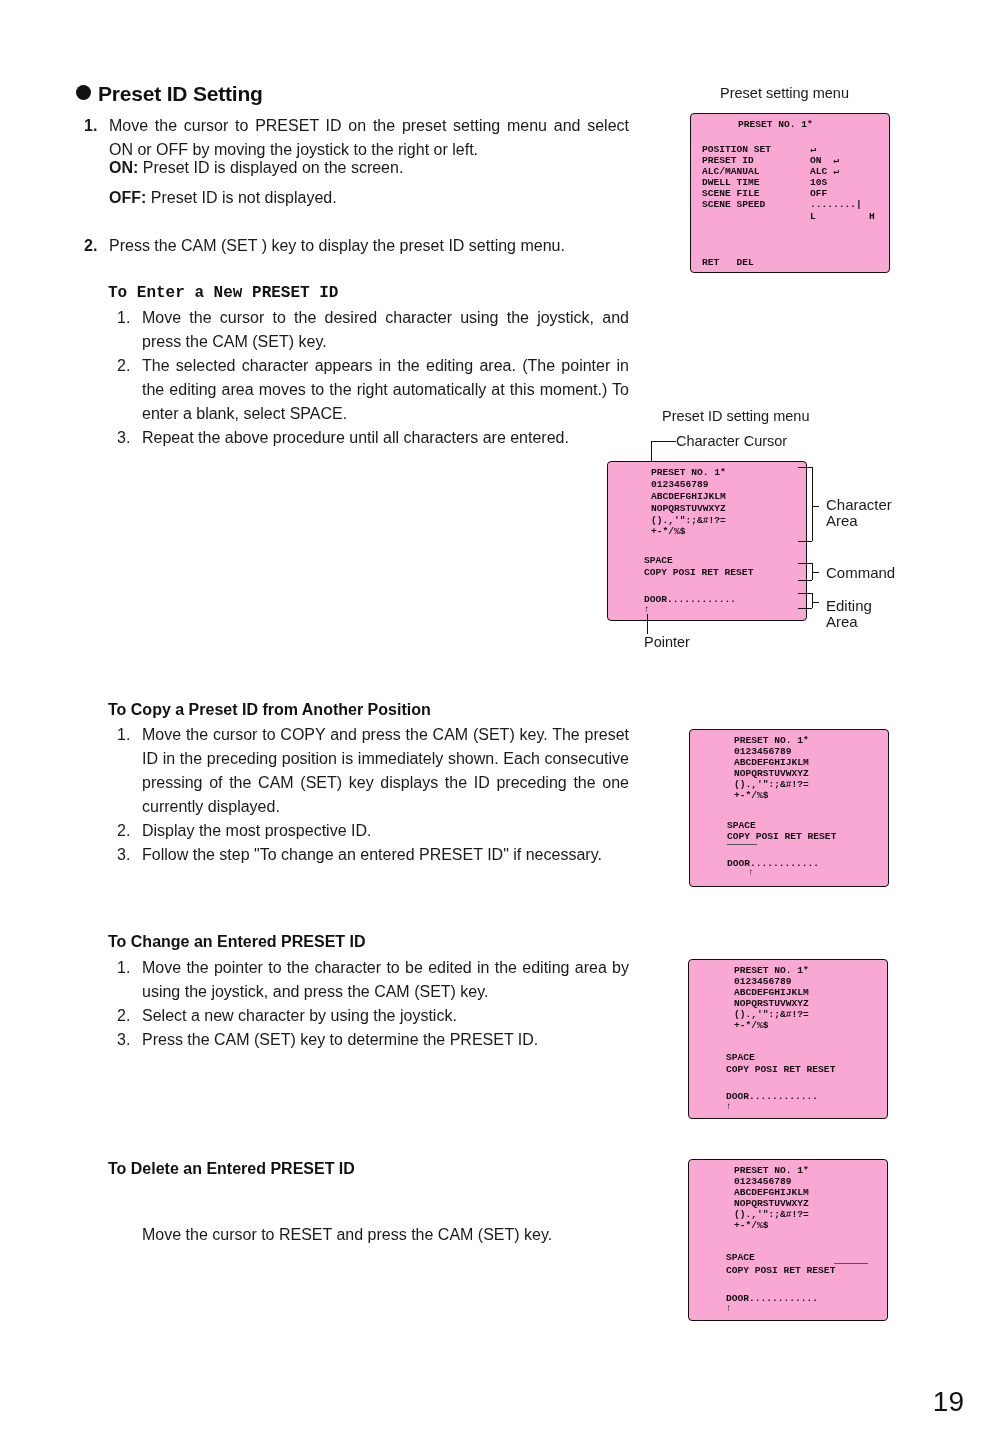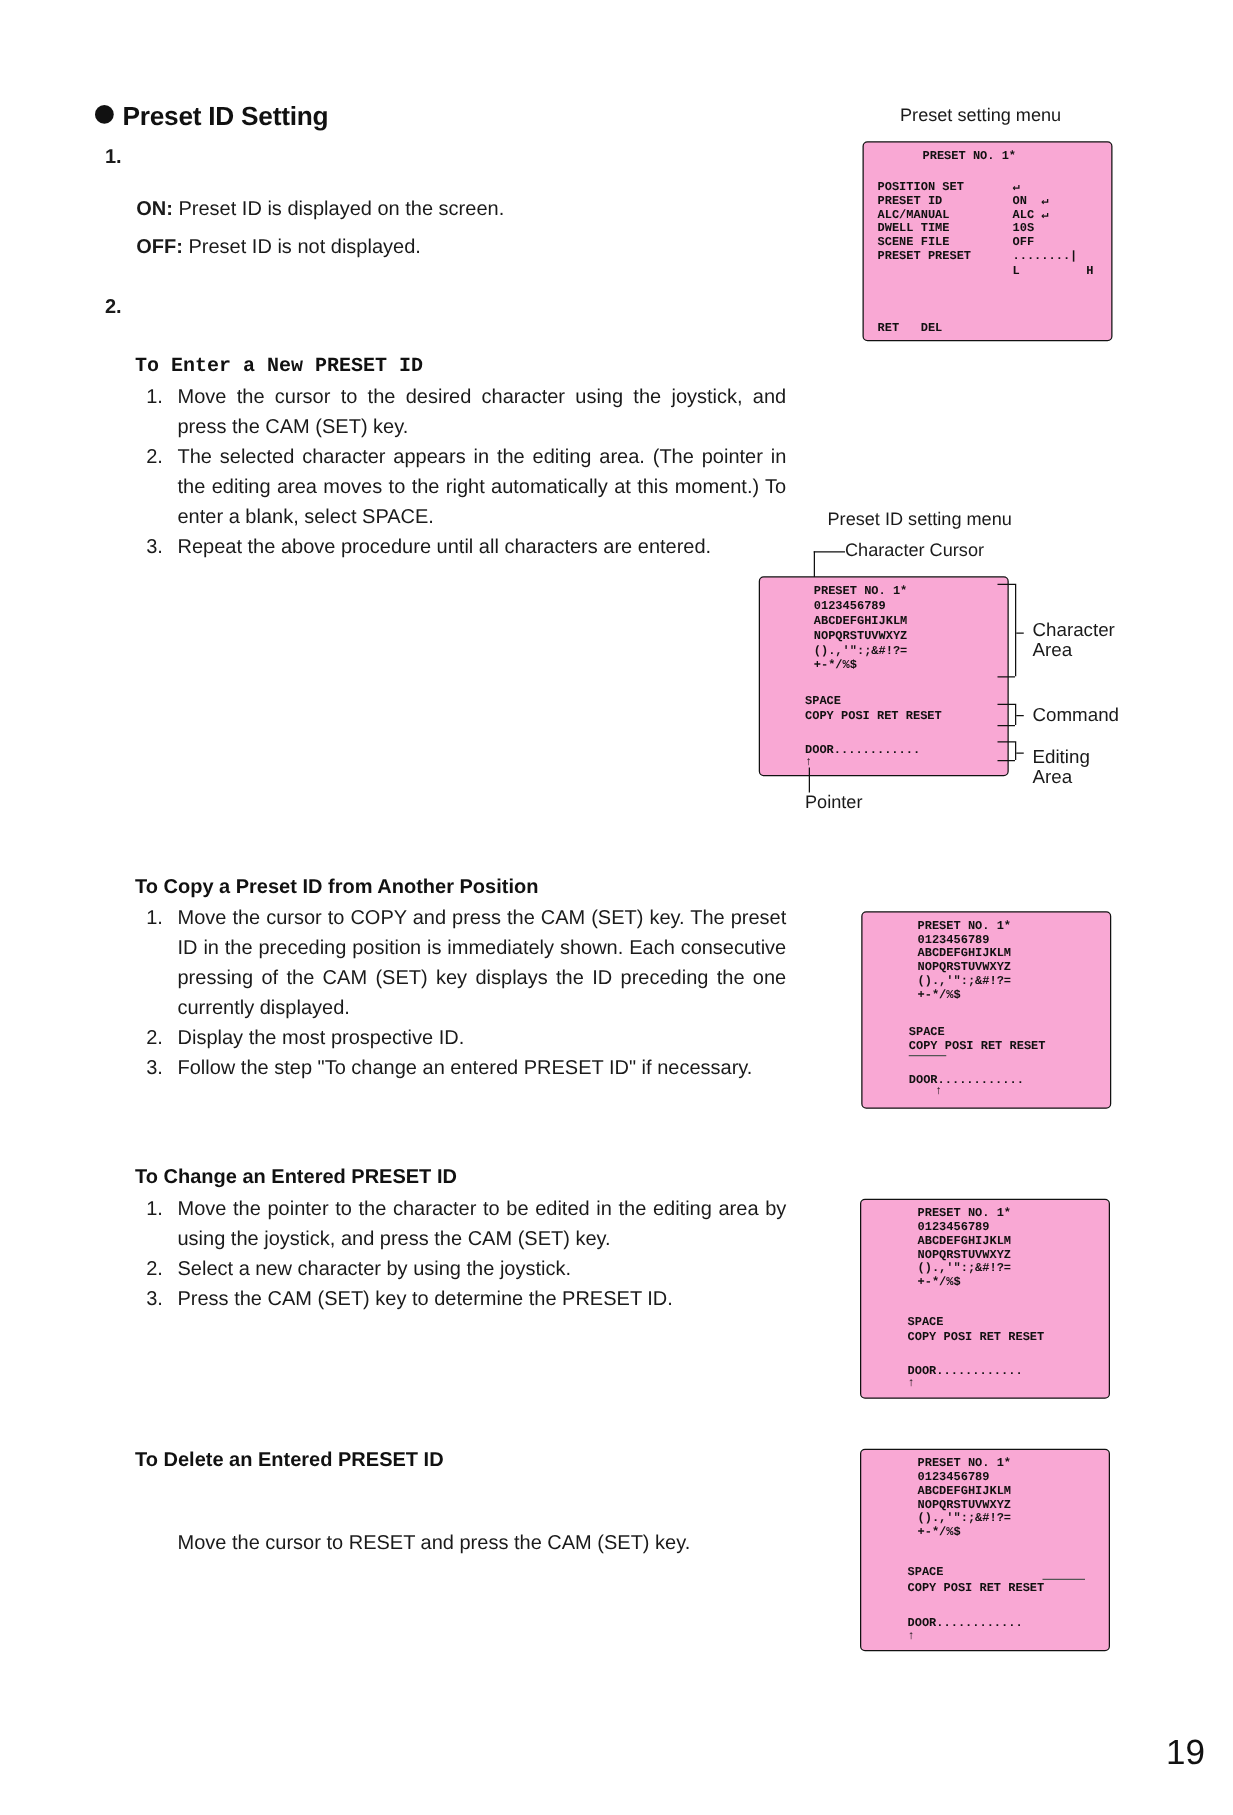--- a/index.html
+++ b/index.html
@@ -37,29 +37,31 @@
 </style>
 </head>
 <body>
 
 <div class="abs title">
   <span class="bullet"></span><span>Preset ID Setting</span>
 </div>
 
 <div class="step para" style="left:84px; top:114px; width:545px; height:100px;">
   <span class="n num-b">1.</span>
+  <span class="t" style="width:520px;">Move the cursor to PRESET ID on the preset setting menu and select ON or OFF by moving the joystick to the right or left.</span>
 </div>
 <div class="abs para" style="left:109px; top:156px;">
   <b>ON:</b> <span>Preset ID is displayed on the screen.</span>
 </div>
 <div class="abs para" style="left:109px; top:186px;">
   <b>OFF:</b> <span>Preset ID is not displayed.</span>
 </div>
 <div class="step para" style="left:84px; top:234px; width:545px; height:26px;">
   <span class="n num-b">2.</span>
+  <span class="t" style="width:520px;">Press the CAM (SET ) key to display the preset ID setting menu.</span>
 </div>
 
 <div class="abs sub-h" style="left:108px; top:284px;font-family:Liberation Mono, monospace;">To Enter a New PRESET ID</div>
 <div class="step para" style="left:117px; top:306px; width:512px;">
   <span class="n">1.</span>
   <span class="t" style="width:487px;">Move the cursor to the desired character using the joystick, and press the CAM (SET) key.</span>
 </div>
 <div class="step para" style="left:117px; top:354px; width:512px;">
   <span class="n">2.</span>
   <span class="t" style="width:487px;">The selected character appears in the editing area. (The pointer in the editing area moves to the right automatically at this moment.) To enter a blank, select SPACE.</span>
@@ -106,21 +108,21 @@
   <div class="mono" style="left:11px; top:30px;">POSITION SET</div>
   <div class="mono" style="left:119px; top:30px;">↵</div>
   <div class="mono" style="left:11px; top:41px;">PRESET ID</div>
   <div class="mono" style="left:119px; top:41px;">ON  ↵</div>
   <div class="mono" style="left:11px; top:52px;">ALC/MANUAL</div>
   <div class="mono" style="left:119px; top:52px;">ALC ↵</div>
   <div class="mono" style="left:11px; top:63px;">DWELL TIME</div>
   <div class="mono" style="left:119px; top:63px;">10S</div>
   <div class="mono" style="left:11px; top:74px;">SCENE FILE</div>
   <div class="mono" style="left:119px; top:74px;">OFF</div>
-  <div class="mono" style="left:11px; top:85px;">PRESET PRESET</div>
+  <div class="mono" style="left:11px; top:85px;">SCENE SPEED</div>
   <div class="mono" style="left:119px; top:85px;">........|</div>
   <div class="mono" style="left:119px; top:97px;">L</div>
   <div class="mono" style="left:178px; top:97px;">H</div>
   <div class="mono" style="left:11px; top:143px;">RET   DEL</div>
 </div>
 
 <div class="abs caption" style="left:662px; top:408px;">Preset ID setting menu</div>
 <div class="line" style="left:651px; top:441px; width:25px; height:1px;"></div>
 <div class="line" style="left:651px; top:441px; width:1px; height:30px;"></div>
 <div class="abs caption" style="left:676px; top:433px;">Character Cursor</div>

